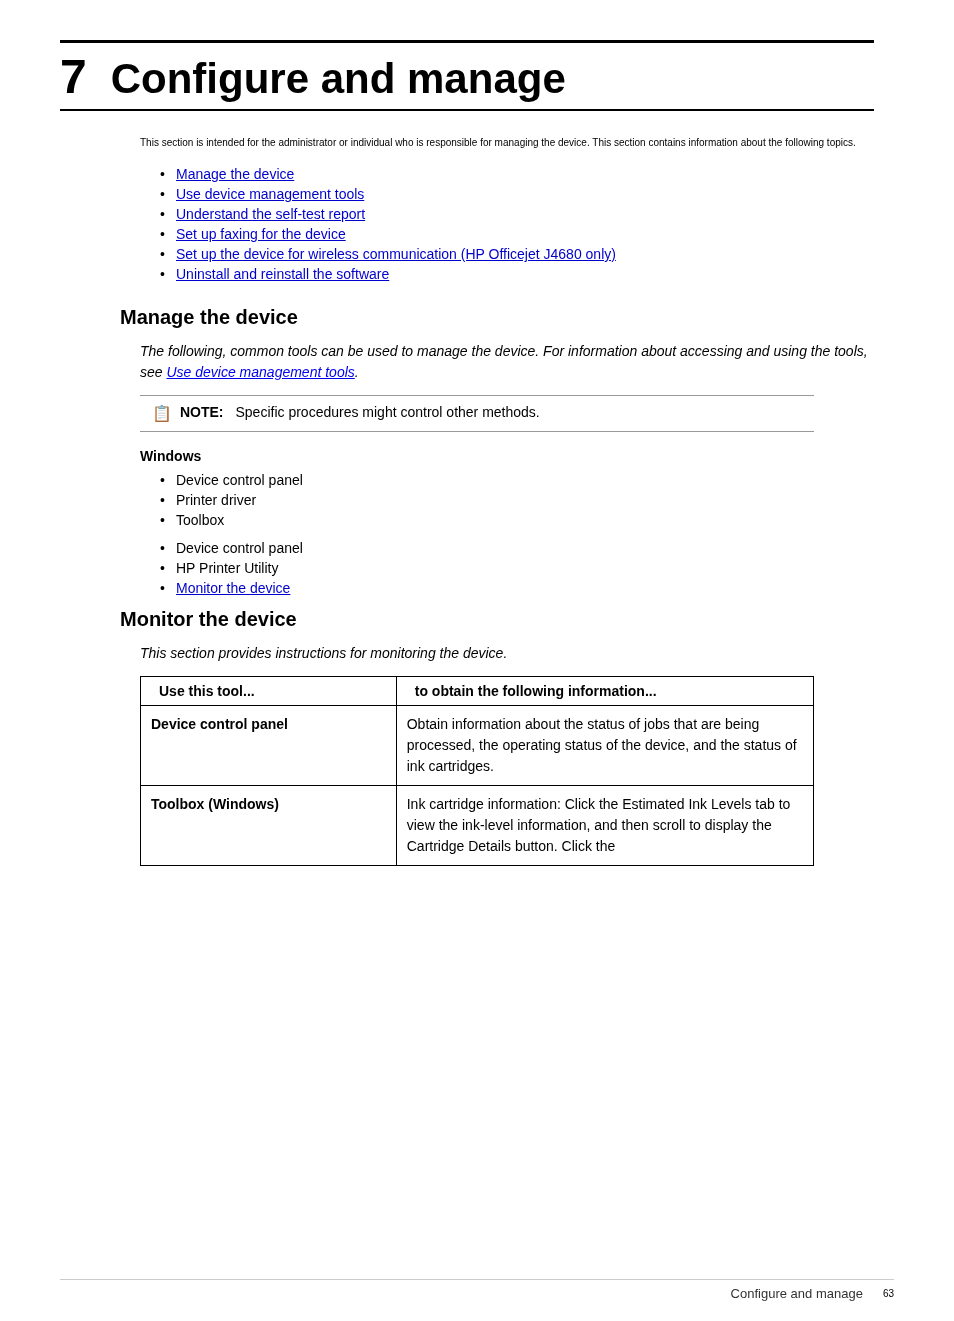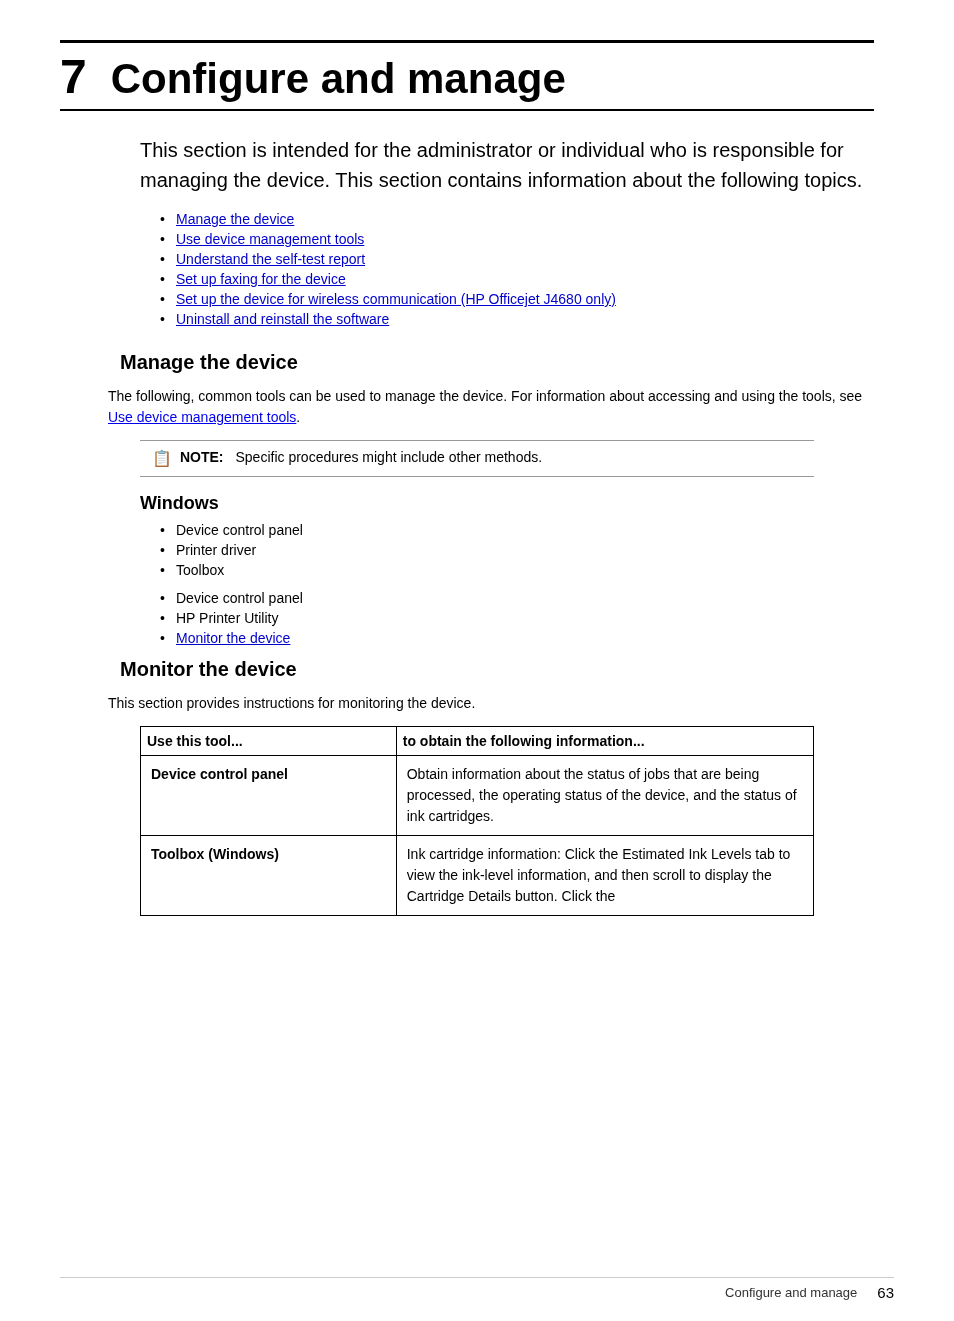--- a/index.html
+++ b/index.html
@@ -44,21 +44,21 @@
     .chapter-title {
       font-size: 42px;
       font-weight: bold;
       line-height: 1;
     }
 
     
     .intro-text {
       margin-left: 80px;
       margin-bottom: 16px;
-      font-size: 20px;
+      font-size: 10px;
       line-height: 1.5;
     }
 
     
     .bullet-list {
       margin-left: 100px;
       margin-bottom: 24px;
       list-style: none;
     }
 
@@ -84,33 +84,34 @@
     .section-heading {
       font-size: 20px;
       font-weight: bold;
       margin-left: 60px;
       margin-bottom: 12px;
       margin-top: 8px;
     }
 
     
     .subsection-heading {
-      font-size: 18px;
+      font-size: 14px;
       font-weight: bold;
       margin-left: 80px;
       margin-bottom: 8px;
       margin-top: 16px;
     }
 
     
     .section-text {
-      margin-left: 48px;
+      margin-left: 80px;
       margin-bottom: 12px;
       font-size: 14px;
       line-height: 1.5;
+      font-style: italic;
     }
 
     
     .note-box {
       display: flex;
       align-items: flex-start;
       border-top: 1px solid #999;
       border-bottom: 1px solid #999;
       margin: 12px 60px 16px 80px;
       padding: 8px 12px;
@@ -161,21 +162,21 @@
       width: calc(100% - 140px);
       margin-left: 80px;
       margin-top: 12px;
       border-collapse: collapse;
       font-size: 14px;
     }
 
     .data-table th {
       background: #fff;
       border: 1px solid #000;
-      padding: 6px 6px;
+      padding: 6px 18px;
       font-weight: bold;
       text-align: left;
       vertical-align: top;
     }
 
     .data-table td {
       border: 1px solid #000;
       padding: 8px 10px;
       vertical-align: top;
       line-height: 1.5;
@@ -213,21 +214,21 @@
       align-items: center;
       gap: 20px;
     }
 
     .footer-section-name {
       font-size: 13px;
       color: #333;
     }
 
     .footer-page-num {
-      font-size: 15px;
+      font-size: 10px;
     }
   </style>
 </head>
 <body>
 
 <div class="page-container">
 
   <div class="top-border"></div>
 
   <div class="chapter-heading">
@@ -249,21 +250,21 @@
   <div id="manage">
     <h2 class="section-heading">Manage the device</h2>
 
     <p class="section-text">
       <span>The following, common tools can be used to manage the device. For information about accessing and using the tools, see </span><a href="#tools">Use device management tools</a><span>.</span>
     </p>
 
     <div class="note-box">
       <span class="note-icon">📋</span>
       <span class="note-label">NOTE:</span>
-      <span class="note-text">Specific procedures might include other methods.</span>
+      <span class="note-text">Specific procedures might control other methods.</span>
     </div>
 
     <h3 class="subsection-heading">Windows</h3>
 
     <ul class="sub-bullet-list">
       <li><span>Device control panel</span></li>
       <li><span>Printer driver</span></li>
       <li><span>Toolbox</span></li>
     </ul>
 

